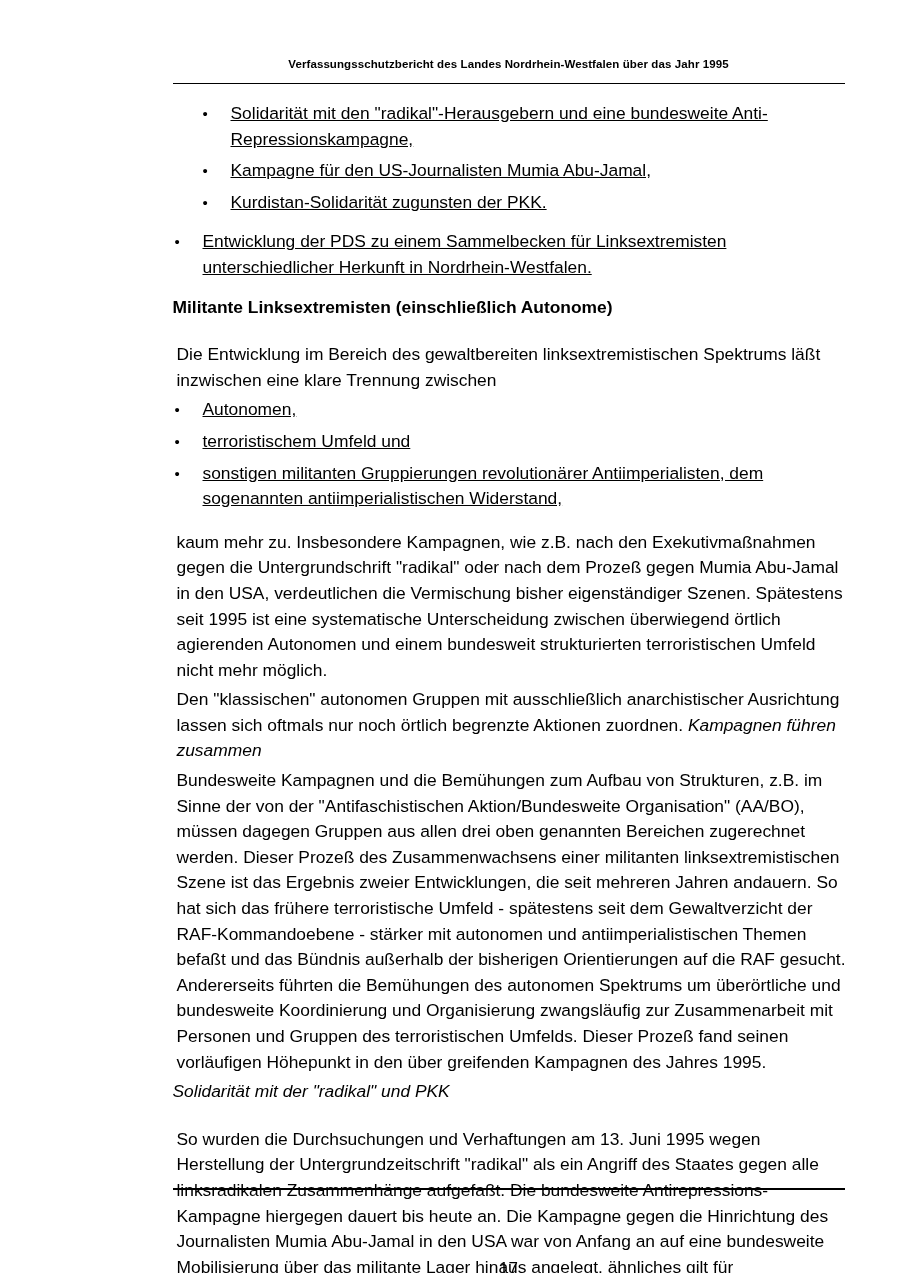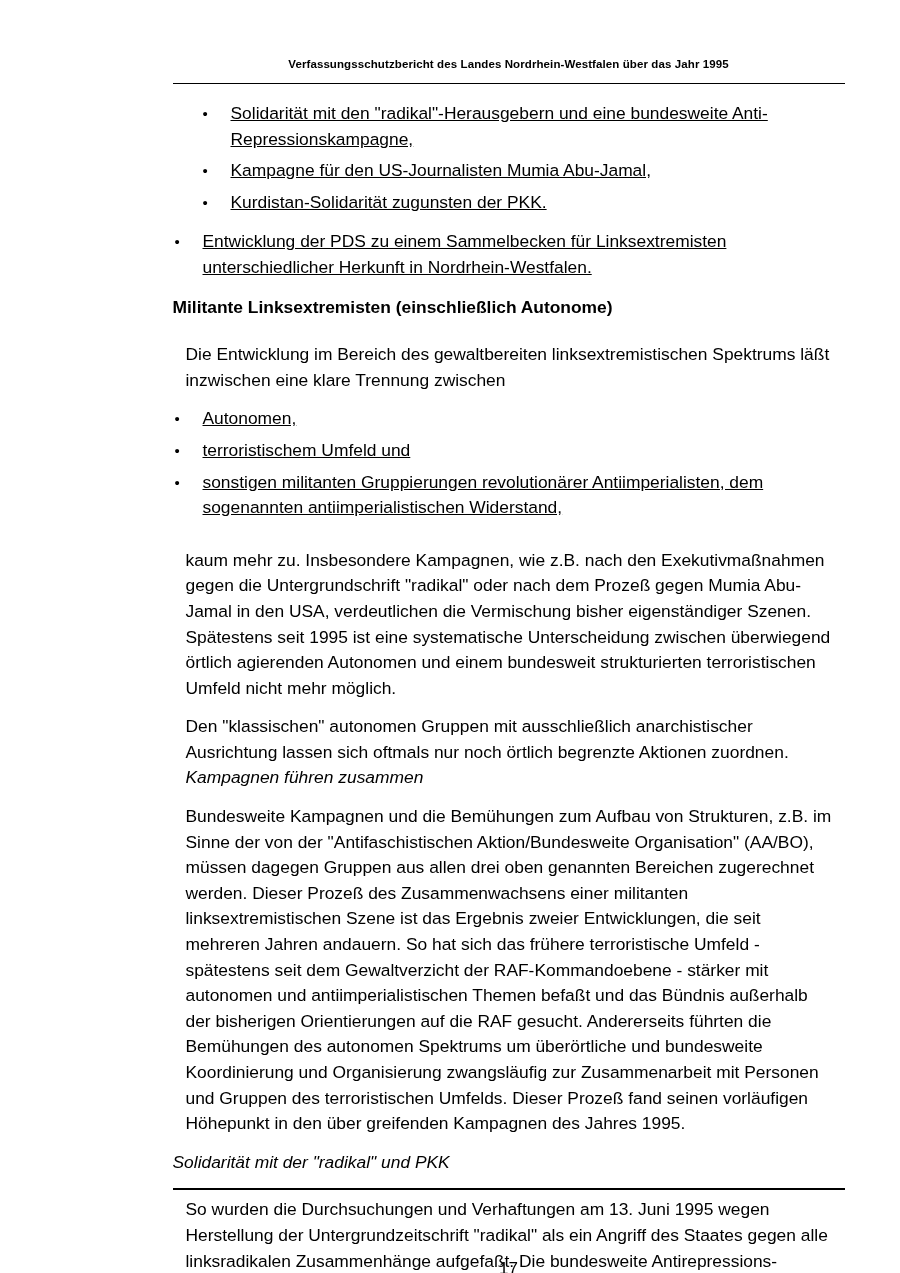--- a/index.html
+++ b/index.html
@@ -39,21 +39,21 @@
     background: #000000;
   }
   .content {
     position: absolute;
     top: 101px;
     left: 118px;
     width: 678px;
   }
   .content p,
   .content .block {
-    margin: 13px;
+    margin: 4px;
     font-size: 17.4px;
     line-height: 25.6px;
   }
   .para {
     margin-bottom: 22px;
   }
   .para-tight {
     margin-bottom: 0;
   }
   .heading {

